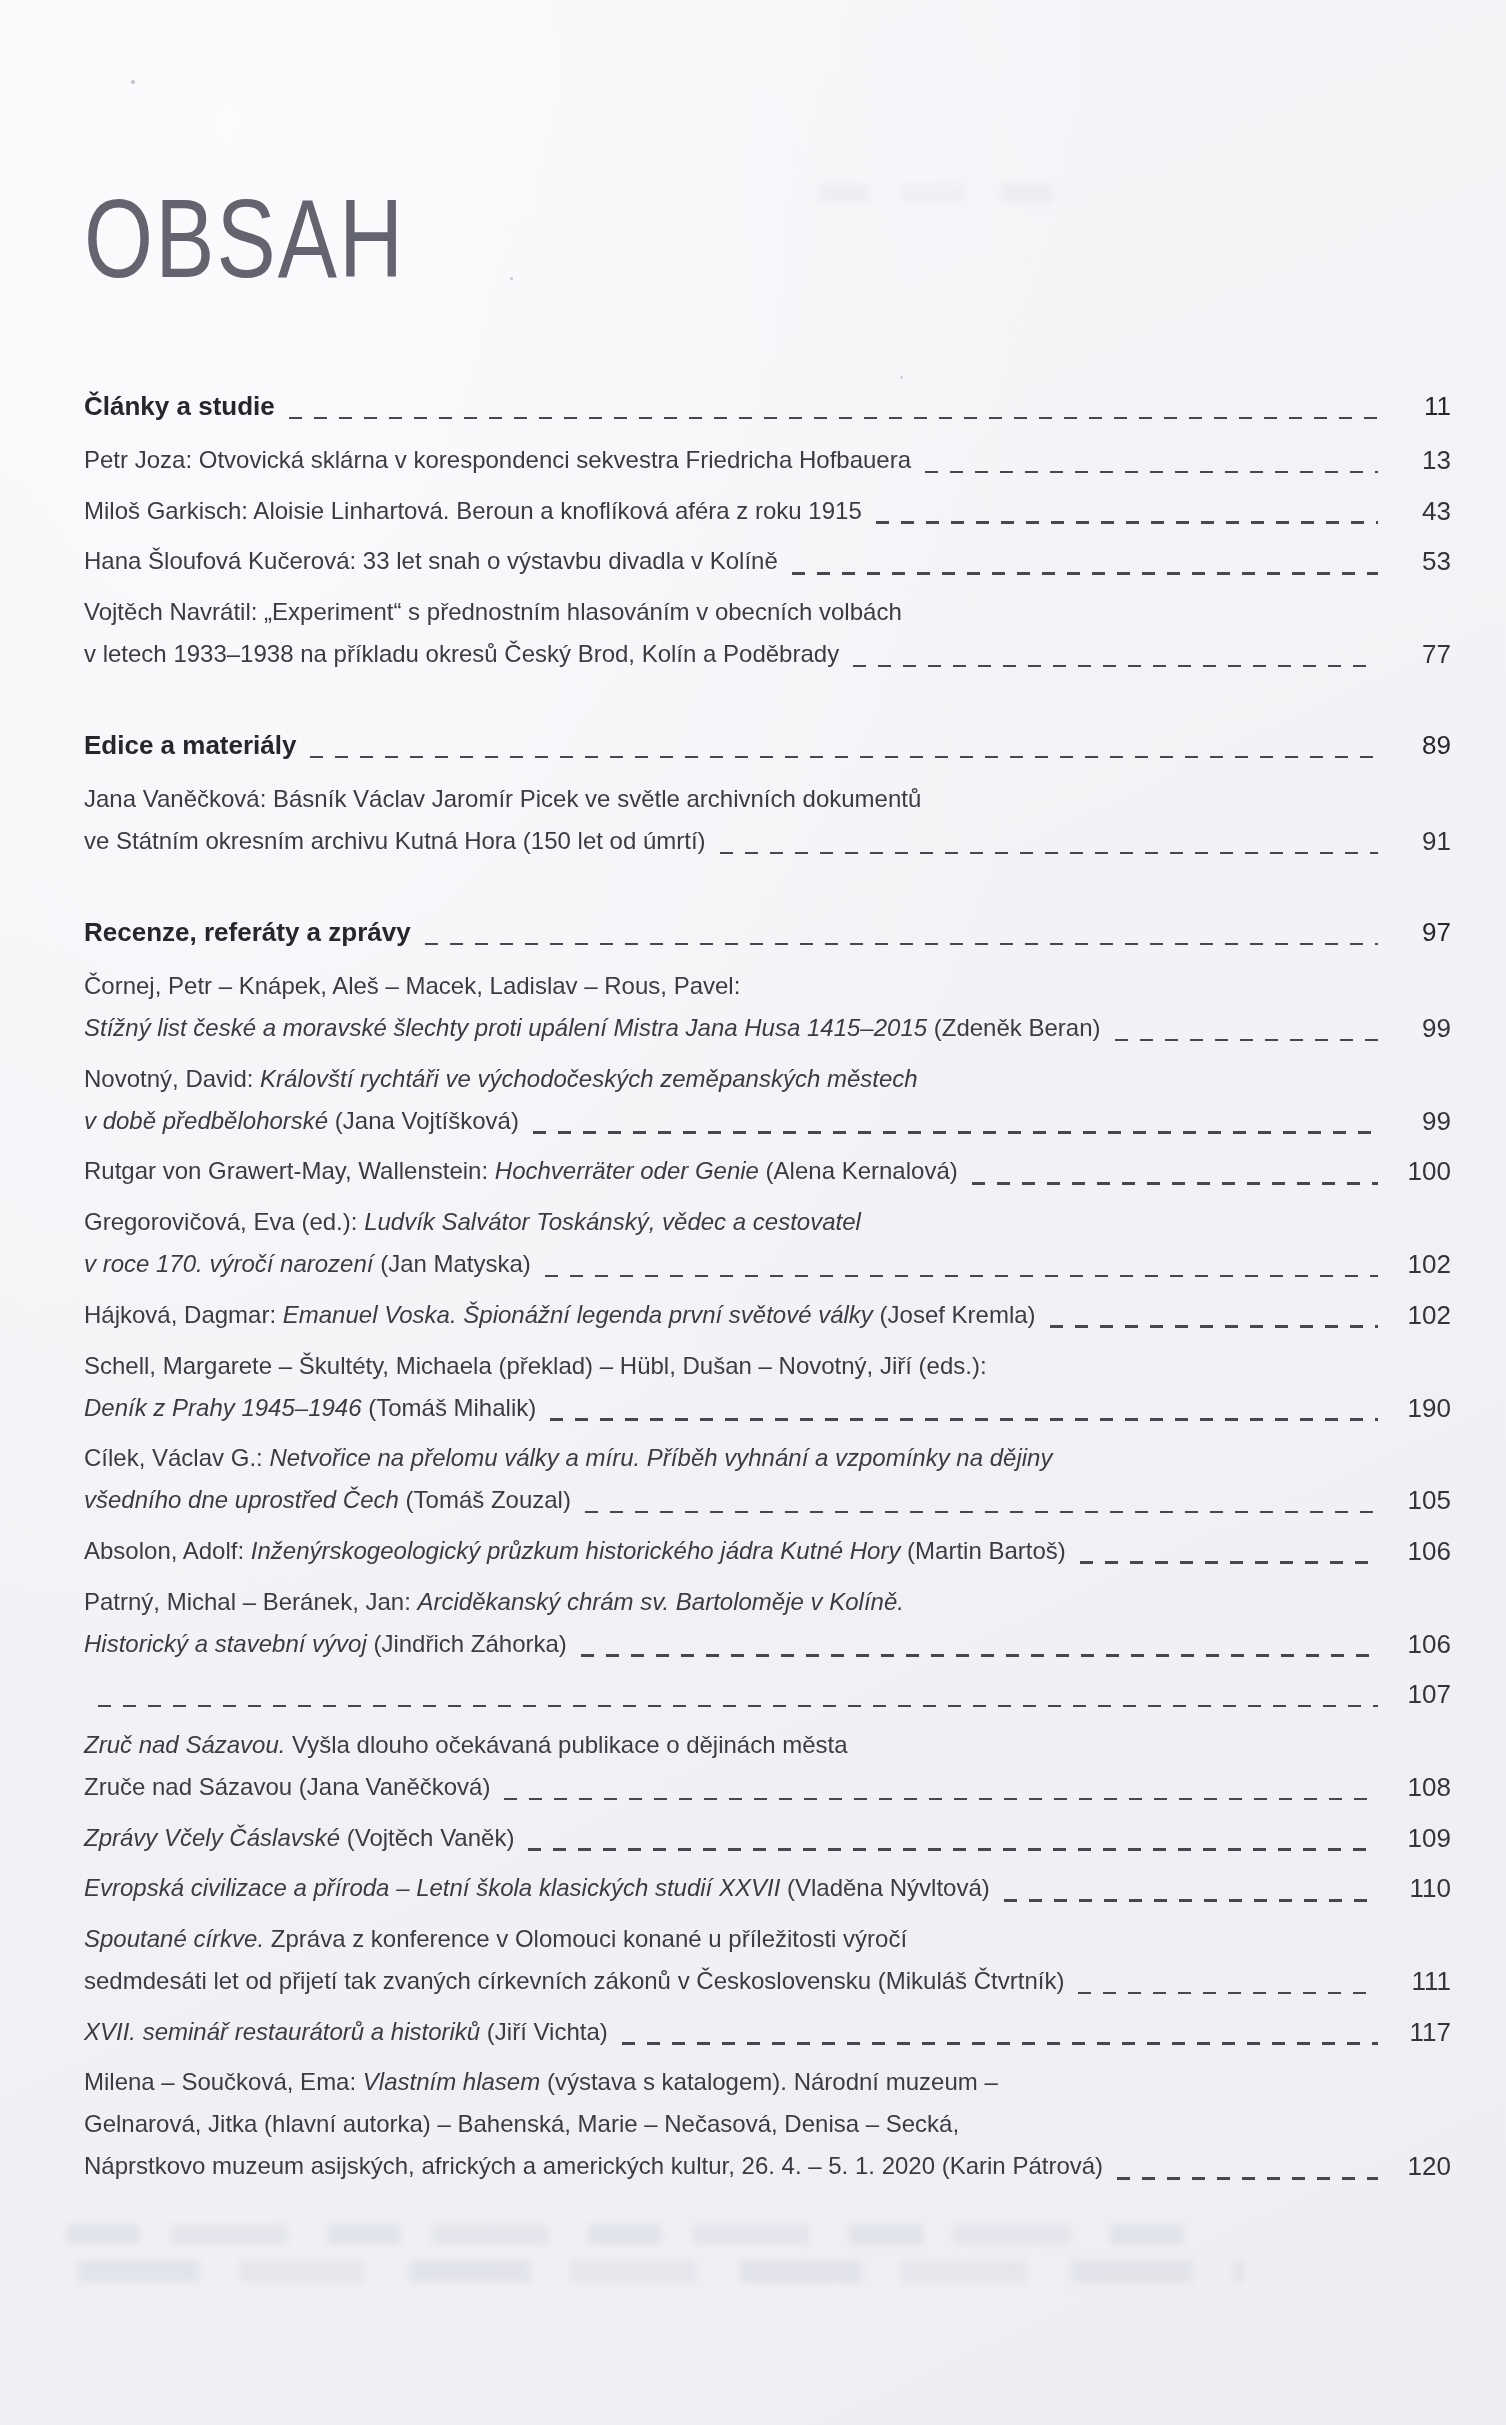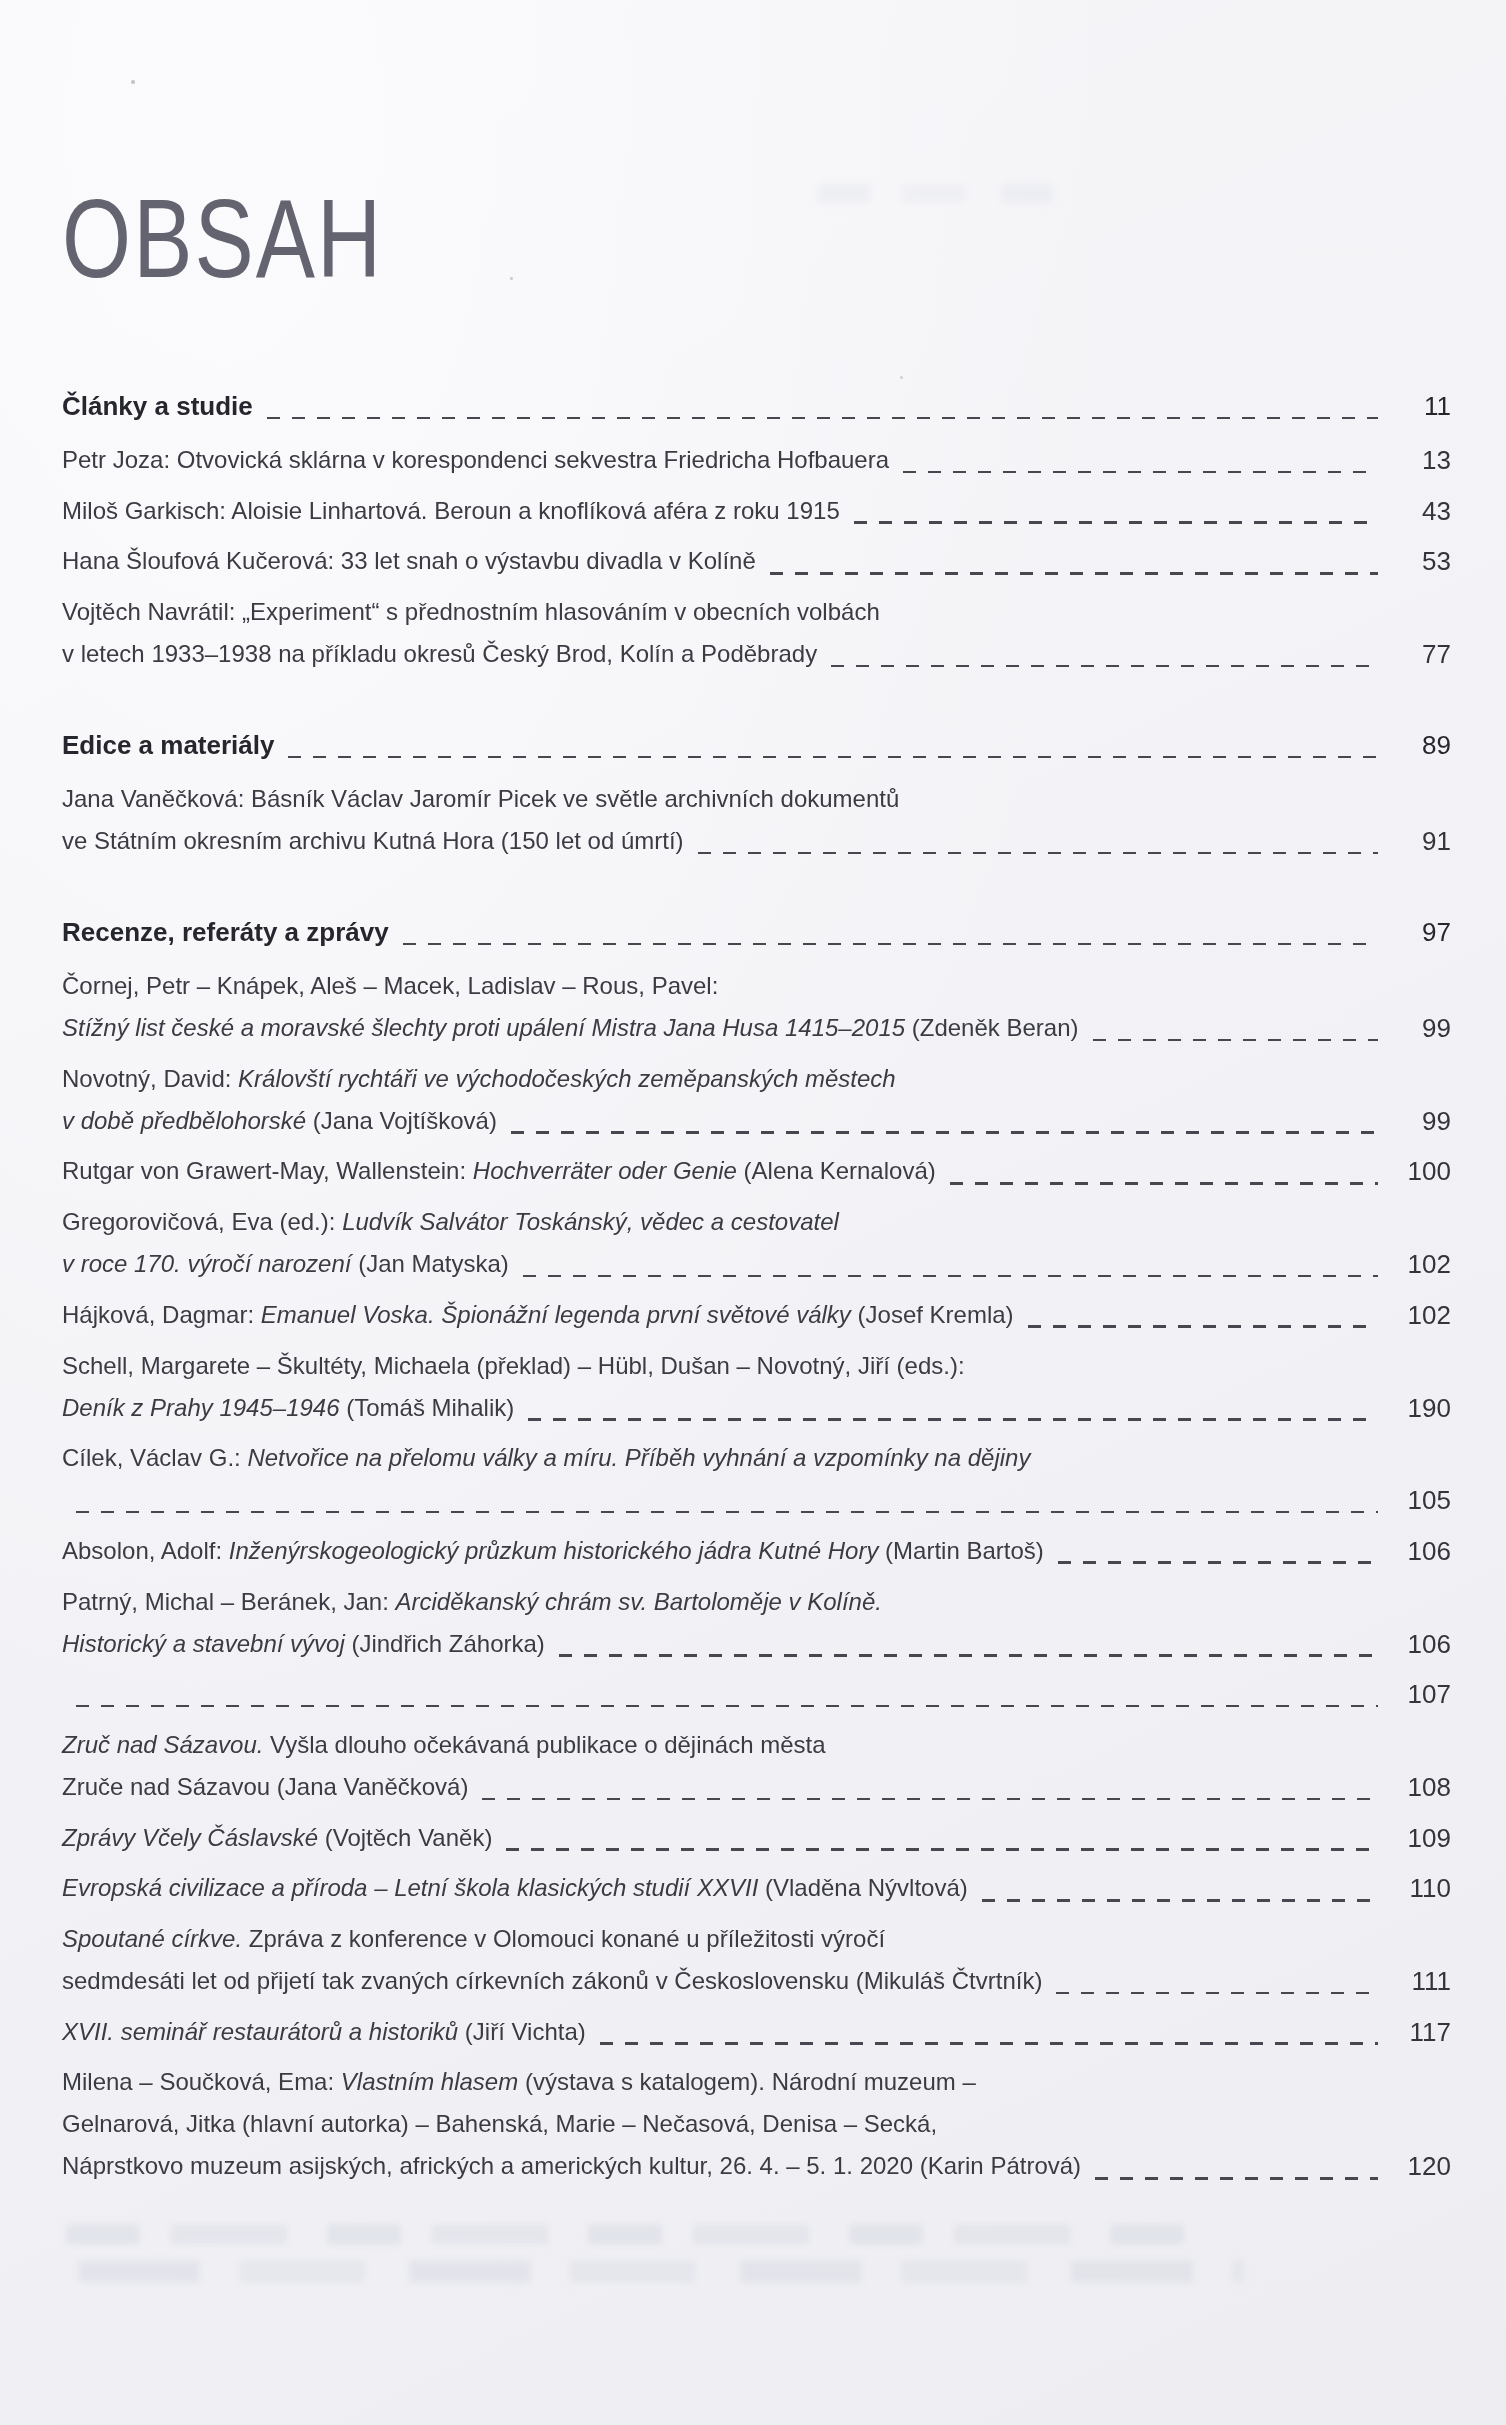--- a/index.html
+++ b/index.html
@@ -6,21 +6,21 @@
   body {
     width: 1507px; height: 2426px;
     font-family: "Liberation Sans", sans-serif;
     color: #3b3b44;
     overflow: hidden;
   }
   .page {
     position: relative;
     width: 100%; height: 100%;
     box-sizing: border-box;
-    padding: 184px 56px 0 62px;
+    padding: 184px 56px 0 84px;
     background:
       radial-gradient(ellipse at 15% 5%, #fbfbfd 0%, rgba(251,251,253,0) 50%),
       linear-gradient(155deg, #f6f6f9 0%, #f2f2f6 55%, #eeeef2 100%);
   }
   .title {
     font-size: 111px;
     font-weight: 200;
     line-height: 1;
     letter-spacing: 2.6px;
     color: #63646f;
@@ -195,20 +195,21 @@
           <div class="eline"><span>Schell, Margarete – Škultéty, Michaela (překlad) – Hübl, Dušan – Novotný, Jiří (eds.):</span></div>
           <div class="eline last">
             <span class="etext"><span class="it">Deník z Prahy 1945–1946</span><span> (Tomáš Mihalik)</span></span>
             <span class="leader"></span>
             <span class="page-num">190</span>
           </div>
         </div>
         <div class="entry">
           <div class="eline"><span>Cílek, Václav G.: </span><span class="it">Netvořice na přelomu války a míru. Příběh vyhnání a vzpomínky na dějiny</span></div>
           <div class="eline last">
+            <span class="etext"><span class="it">všedního dne uprostřed Čech</span><span> (Tomáš Zouzal)</span></span>
             <span class="leader"></span>
             <span class="page-num">105</span>
           </div>
         </div>
         <div class="entry">
           <div class="eline last">
             <span class="etext"><span>Absolon, Adolf: </span><span class="it">Inženýrskogeologický průzkum historického jádra Kutné Hory</span><span> (Martin Bartoš)</span></span>
             <span class="leader"></span>
             <span class="page-num">106</span>
           </div>

